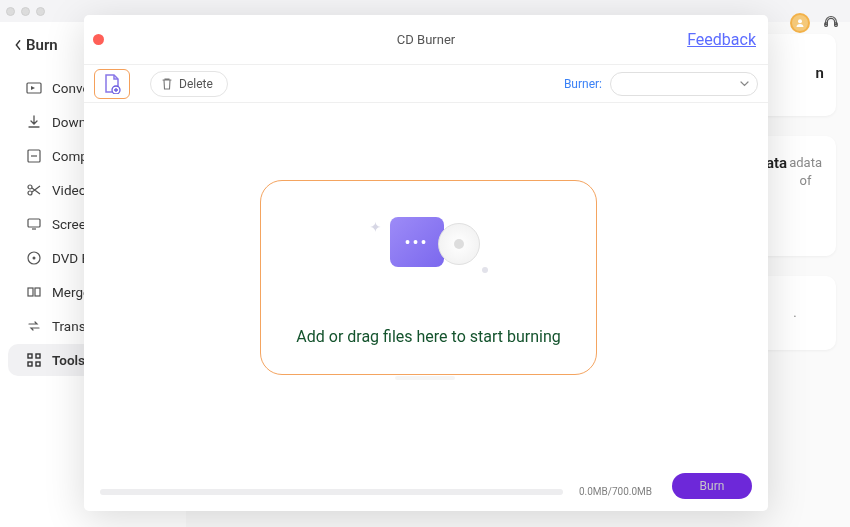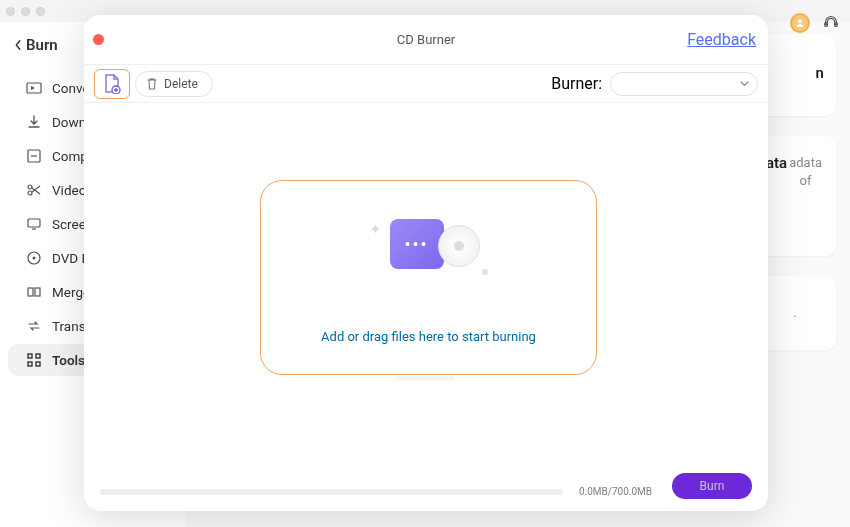--- a/index.html
+++ b/index.html
@@ -23,35 +23,35 @@
     .avatar { width:20px; height:20px; border-radius:50%; background:#f5c97a; border:2px solid #f3b24a; display:flex; align-items:center; justify-content:center; font-size:10px; color:#fff; }
     .headset { width:18px; height:18px; }
 
     .side-panel { position:absolute; top:12px; right:14px; width:82px; display:flex; flex-direction:column; gap:20px; }
     .side-card { background:#fff; border-radius:10px; padding:18px 12px; box-shadow:0 1px 3px rgba(0,0,0,0.05); font-size:12px; color:#4a4a4a; overflow:hidden; }
     .side-card .t { font-weight:600; font-size:15px; color:#222; margin-bottom:4px; text-align:right; }
     .side-card .s { font-size:13px; color:#898989; text-align:center; line-height:1.4; }
     .side-card.big { height:120px; display:flex; justify-content:center; }
 
     
-    .modal { position:absolute; top:15px; left:84px; width:684px; height:496px; background:#fff; border-radius:16px; box-shadow:0 8px 40px rgba(0,0,0,0.15); }
+    .modal { position:absolute; top:15px; left:84px; width:684px; height:496px; background:#fff; border-radius:5px; box-shadow:0 8px 40px rgba(0,0,0,0.15); }
     .modal-header { height:50px; border-bottom:1px solid #efefef; display:flex; align-items:center; position:relative; }
     .close-dot { width:11px; height:11px; border-radius:50%; background:#ff5f57; margin-left:9px; cursor:pointer; }
     .modal-title { position:absolute; left:0; right:0; text-align:center; font-size:13px; color:#555; pointer-events:none; }
     .feedback { position:absolute; right:12px; font-size:16px; color:#5c6cff; text-decoration:underline; cursor:pointer; }
 
-    .toolbar { height:38px; border-bottom:1px solid #efefef; display:flex; align-items:center; padding:0 10px; gap:5px; }
+    .toolbar { height:38px; border-bottom:1px solid #efefef; display:flex; align-items:center; padding:0 10px; gap:20px; }
     .add-btn { width:36px; height:30px; border:1.5px solid #f5a05a; border-radius:6px; display:flex; align-items:center; justify-content:center; cursor:pointer; }
     .delete-btn { height:26px; border:1px solid #e4e4e4; border-radius:13px; padding:0 14px 0 10px; display:flex; align-items:center; gap:6px; font-size:12px; color:#555; cursor:pointer; }
-    .burner-row { margin-left:auto; display:flex; align-items:center; gap:8px; font-size:16px; color:#000000; }
+    .burner-row { margin-left:auto; display:flex; align-items:center; gap:8px; font-size:12px; color:#3b82f6; }
     .burner-select { width:148px; height:24px; border:1px solid #e0e0e0; border-radius:12px; background:#fff; display:flex; align-items:center; justify-content:flex-end; padding:0 8px; cursor:pointer; }
 
     .drop-zone { position:absolute; top:165px; left:176px; width:337px; height:195px; border:1.5px solid #f4a460; border-radius:22px; display:flex; flex-direction:column; align-items:center; justify-content:center; gap:26px; }
     .drop-zone::after { content:""; position:absolute; bottom:-6px; left:40%; width:60px; height:4px; background:rgba(0,0,0,0.04); border-radius:2px; }
-    .drop-text { font-size:13px; color:#0369a1; margin-top:32px; }
+    .drop-text { font-size:16px; color:#14532d; margin-top:32px; }
     .illus { position:relative; width:110px; height:60px; }
     .illus .folder { position:absolute; left:16px; top:8px; width:54px; height:50px; background:linear-gradient(135deg,#9d8bf7,#7b68ee); border-radius:8px; display:flex; align-items:center; justify-content:center; color:#fff; font-size:18px; letter-spacing:2px; }
     .illus .disc { position:absolute; right:4px; top:14px; width:42px; height:42px; border-radius:50%; background:radial-gradient(circle,#fff,#eee); border:1px solid #e0e0e0; }
     .illus .disc::after { content:""; position:absolute; top:50%; left:50%; width:10px; height:10px; border-radius:50%; background:#ddd; transform:translate(-50%,-50%); }
     .illus .spark { position:absolute; left:-4px; top:10px; color:#d7d7e5; font-size:14px; }
     .illus .dot1 { position:absolute; right:-4px; bottom:-4px; width:6px; height:6px; border-radius:50%; background:#e2e2ea; }
 
     .modal-footer { position:absolute; bottom:14px; left:16px; right:16px; display:flex; align-items:center; }
     .progress-wrap { flex:1; display:flex; align-items:center; gap:16px; margin-right:100px; }
     .progress { flex:1; height:6px; background:#ededef; border-radius:3px; }

